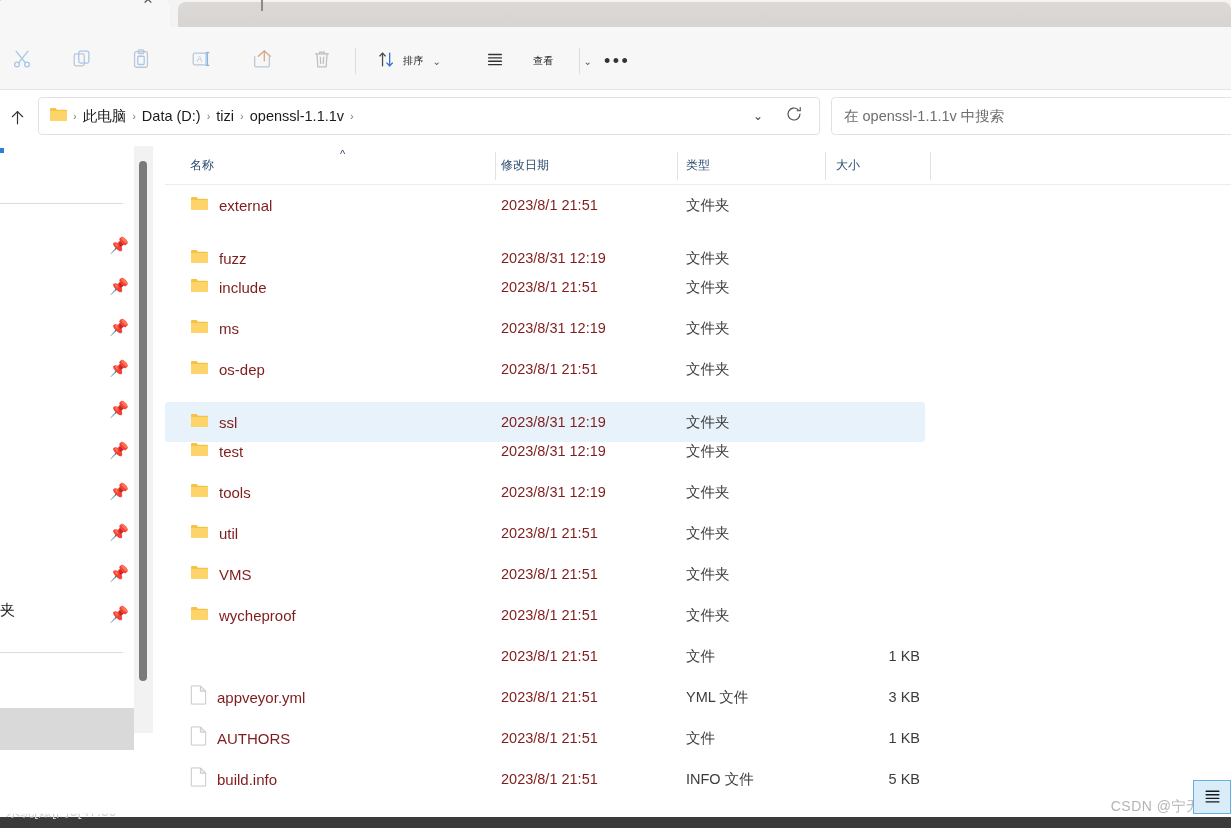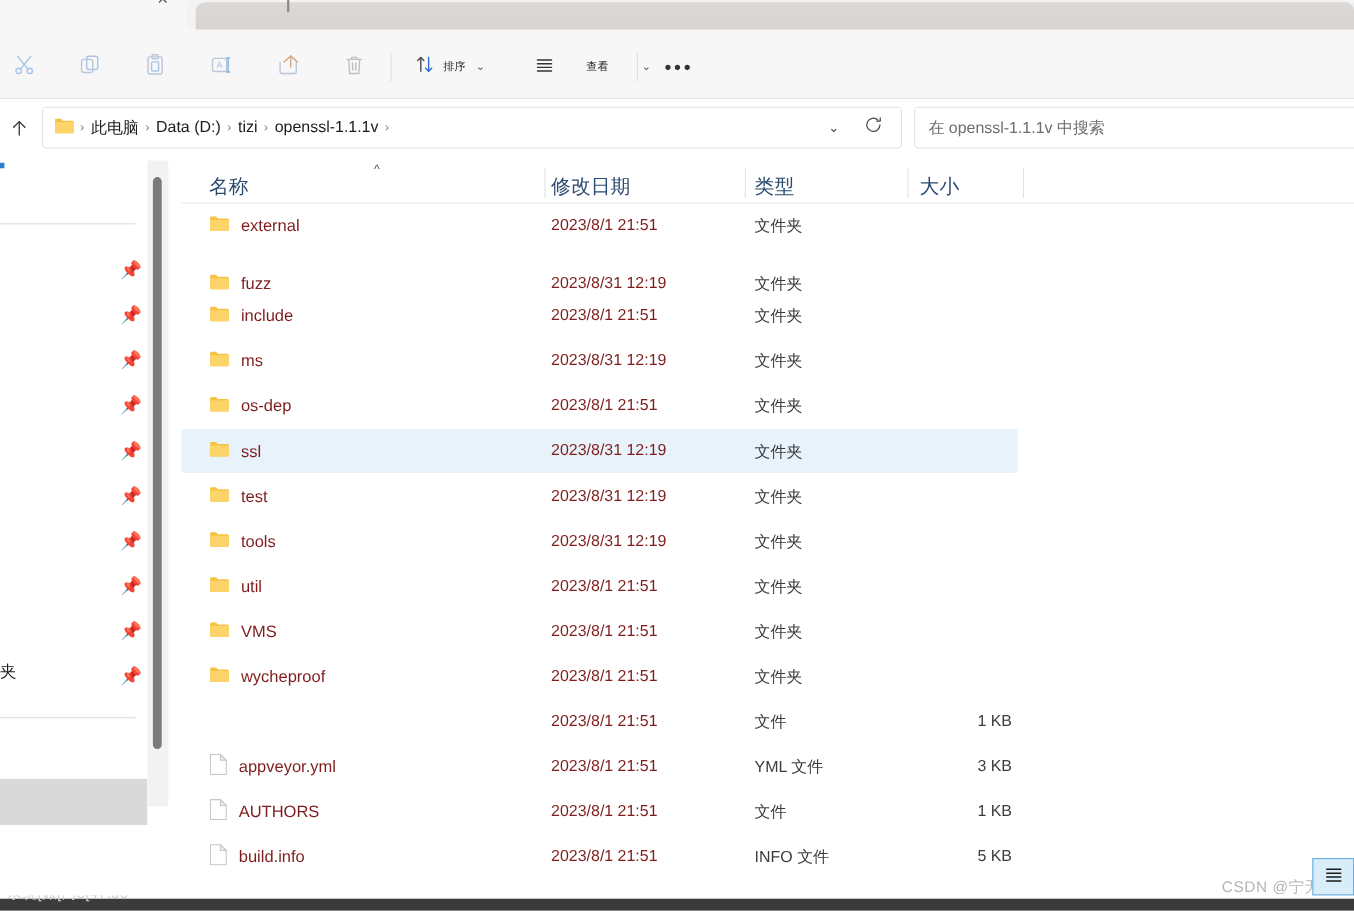--- a/index.html
+++ b/index.html
@@ -110,21 +110,21 @@
     position:absolute; left:5px; top:15px; width:8px; height:520px;
     background:#7a7a7a; border-radius:4px;
   }
 
   
   .filepane {
     position:absolute; left:165px; top:146px; width:1066px; height:662px; background:#ffffff;
   }
   .colhdr { position:absolute; left:0; top:0; width:1066px; height:38px; }
   .colhdr .ch {
-    position:absolute; top:11px; font-size:18px; color:#2b4a6f;
+    position:absolute; top:11px; font-size:12px; color:#2b4a6f;
     white-space:nowrap;
   }
   .colhdr .chline { position:absolute; top:6px; width:1px; height:28px; background:#e3e3e3; }
   .sortcaret {
     position:absolute; left:175px; top:2px; font-size:11px; color:#2b4a6f;
   }
   .hdr-underline { position:absolute; left:0; top:38px; width:1066px; height:1px; background:#ececec; }
 
   .row {
     position:absolute; left:0; width:760px; height:40px;
@@ -414,21 +414,21 @@
               <path d="M1 3.2A1.2 1.2 0 0 1 2.2 2h4.6l1.6 1.9h9.4A1.2 1.2 0 0 1 19 5.1v9.7A1.2 1.2 0 0 1 17.8 16H2.2A1.2 1.2 0 0 1 1 14.8z" fill="#f6c244"></path>
               <path d="M1 5.3h18v9.5A1.2 1.2 0 0 1 17.8 16H2.2A1.2 1.2 0 0 1 1 14.8z" fill="#fcd46a"></path>
             </svg></span>
         <span class="nm">os-dep</span>
       </div>
       <span class="cell-date">2023/8/1 21:51</span>
       <span class="cell-type">文件夹</span>
       <span class="cell-size"></span>
     </div>
 
-    <div class="row selected" style="top:244px;">
+    <div class="row selected" style="top:256px;">
       <div class="cell-name">
         <span><svg width="19" height="16" viewBox="0 0 20 17">
               <path d="M1 3.2A1.2 1.2 0 0 1 2.2 2h4.6l1.6 1.9h9.4A1.2 1.2 0 0 1 19 5.1v9.7A1.2 1.2 0 0 1 17.8 16H2.2A1.2 1.2 0 0 1 1 14.8z" fill="#f6c244"></path>
               <path d="M1 5.3h18v9.5A1.2 1.2 0 0 1 17.8 16H2.2A1.2 1.2 0 0 1 1 14.8z" fill="#fcd46a"></path>
             </svg></span>
         <span class="nm">ssl</span>
       </div>
       <span class="cell-date">2023/8/31 12:19</span>
       <span class="cell-type">文件夹</span>
       <span class="cell-size"></span>

